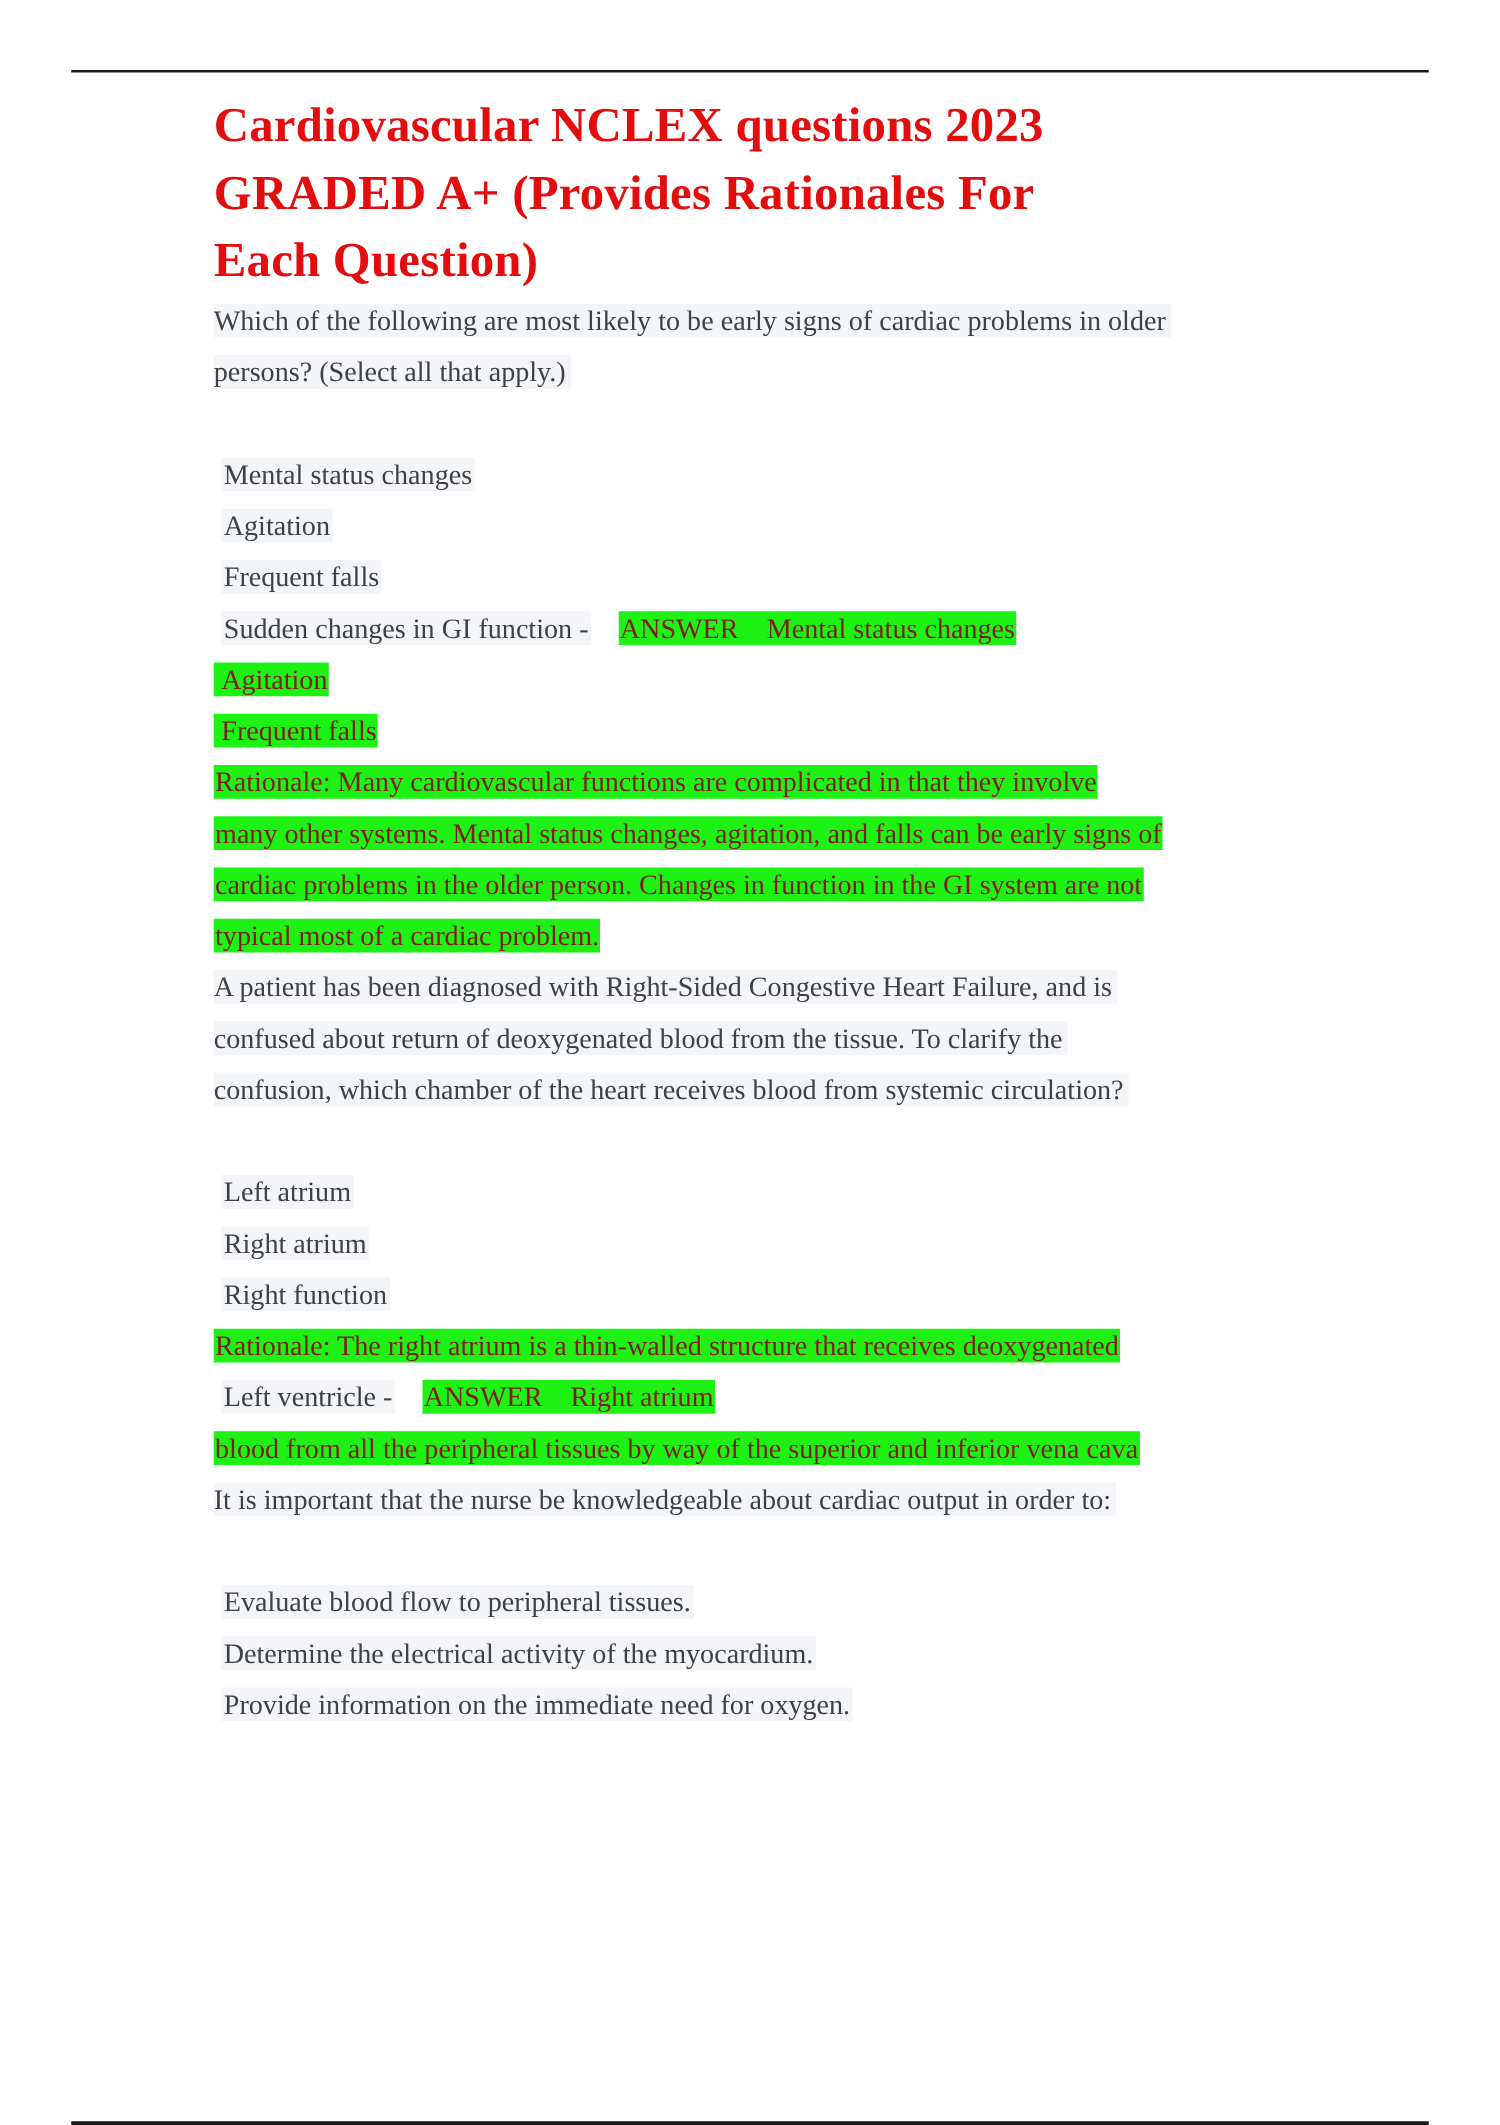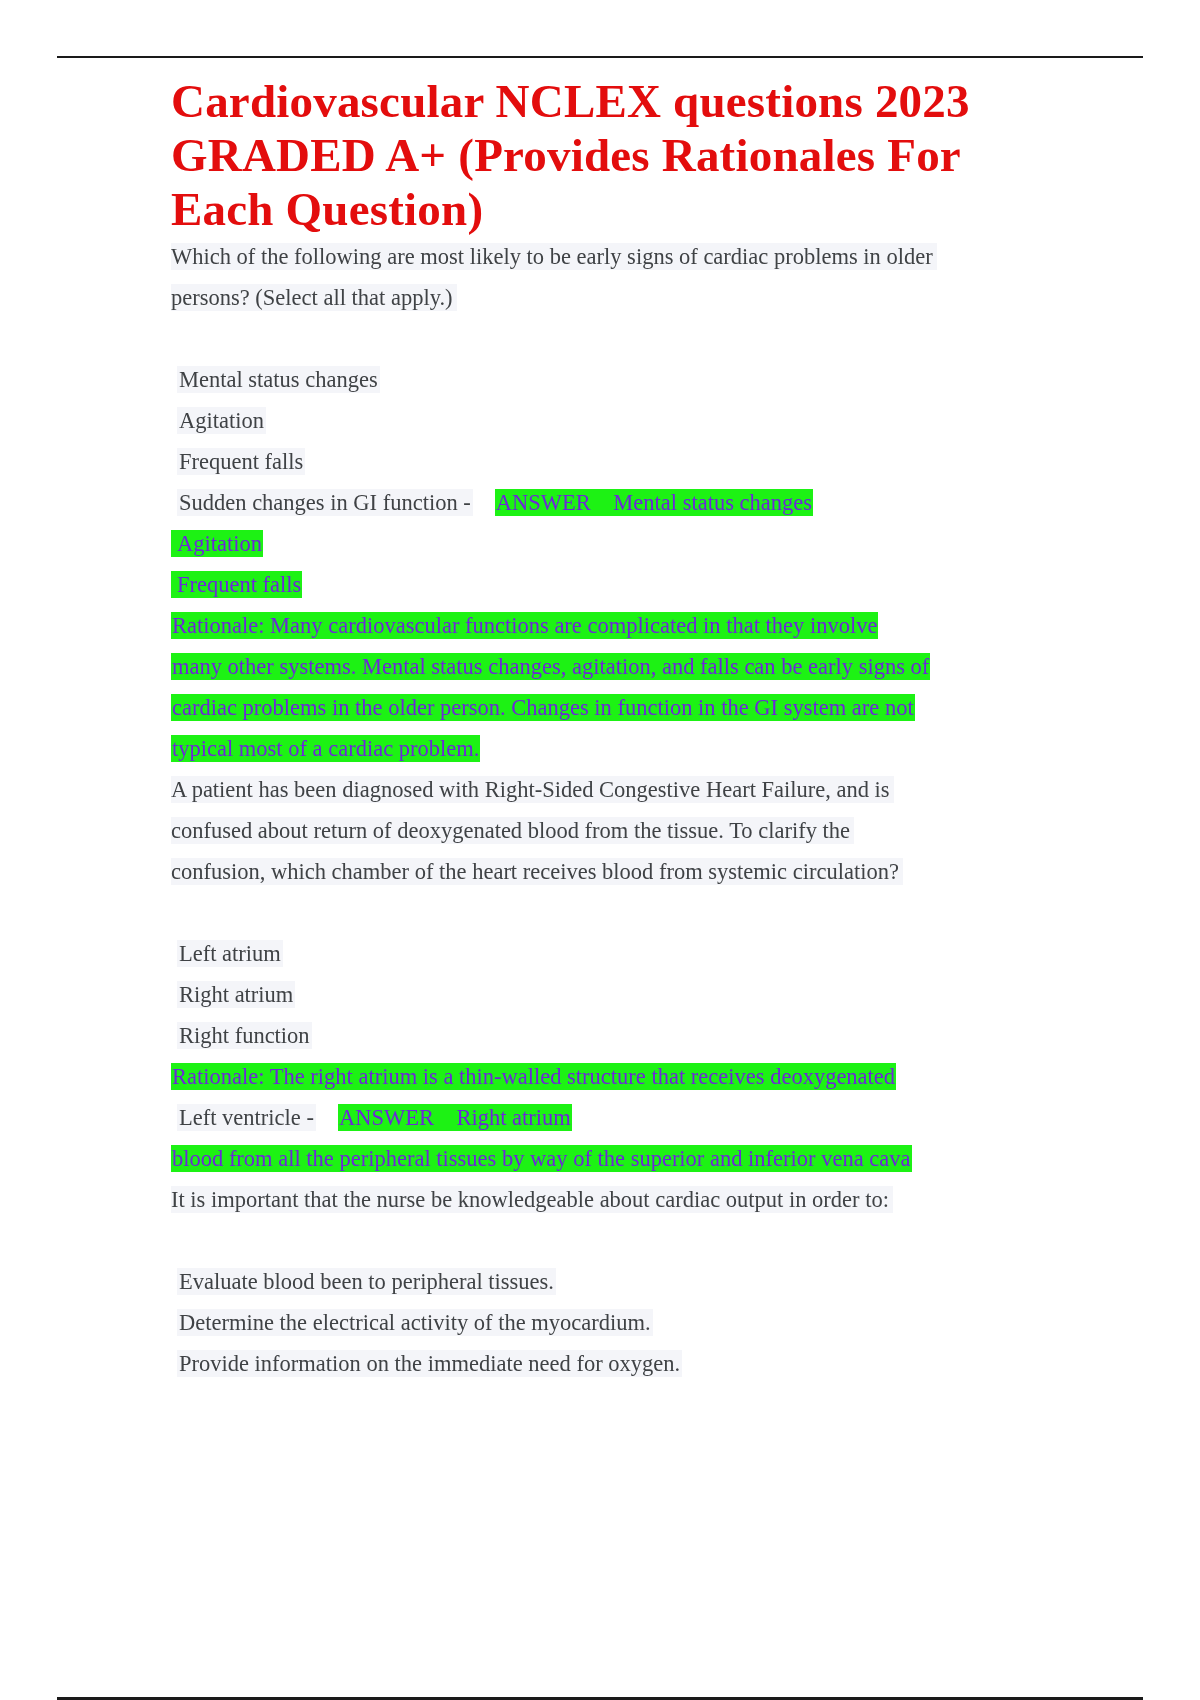--- a/index.html
+++ b/index.html
@@ -27,21 +27,21 @@
     .page {
       position: absolute;
       left: 171px;
       top: 74px;
       width: 900px;
     }
     .title {
       color: #e30d0d;
       font-family: "Liberation Serif", "DejaVu Serif", serif;
       font-weight: bold;
-      font-size: 47px;
+      font-size: 39px;
       line-height: 54px;
       margin: 0;
       letter-spacing: 0.2px;
     }
     .line {
       font-size: 22.5px;
       line-height: 41px;
       color: #3f4245;
       white-space: nowrap;
     }
@@ -50,21 +50,21 @@
       padding: 1px 0;
     }
     .opt {
       padding-left: 6px;
     }
     .opt .shade {
       padding: 1px 2px;
     }
     .hl {
       background: #1df214;
-      color: #6d28d9;
+      color: #7f1d1d;
       padding: 1px 1px;
     }
     .gap { height: 41px; }
     .q-stem .shade { padding-right: 4px; text-align: center; }
     .sep { display: inline-block; width: 22px; }
   </style>
 </head>
 <body>
 
 <div class="rule top"></div>
@@ -102,20 +102,20 @@
     <div class="line opt"><span class="shade">Right atrium</span></div>
     <div class="line opt"><span class="shade">Right function</span></div>
     <div class="line"><span class="hl">Rationale: The right atrium is a thin-walled structure that receives deoxygenated</span></div>
     <div class="line opt"><span class="shade">Left ventricle -</span><span class="sep"></span><span class="hl"><span>ANSWER</span>&nbsp;&nbsp;&nbsp;&nbsp;<span>Right atrium</span></span></div>
     <div class="line"><span class="hl">blood from all the peripheral tissues by way of the superior and inferior vena cava</span></div>
   </div>
 
   <div>
     <div class="line q-stem"><span class="shade">It is important that the nurse be knowledgeable about cardiac output in order to:</span></div>
     <div class="gap"></div>
-    <div class="line opt"><span class="shade">Evaluate blood been to peripheral tissues.</span></div>
+    <div class="line opt"><span class="shade">Evaluate blood flow to peripheral tissues.</span></div>
     <div class="line opt"><span class="shade">Determine the electrical activity of the myocardium.</span></div>
     <div class="line opt"><span class="shade">Provide information on the immediate need for oxygen.</span></div>
   </div>
 
 </div>
 
 <div class="rule bottom"></div>
 
 </body></html>

